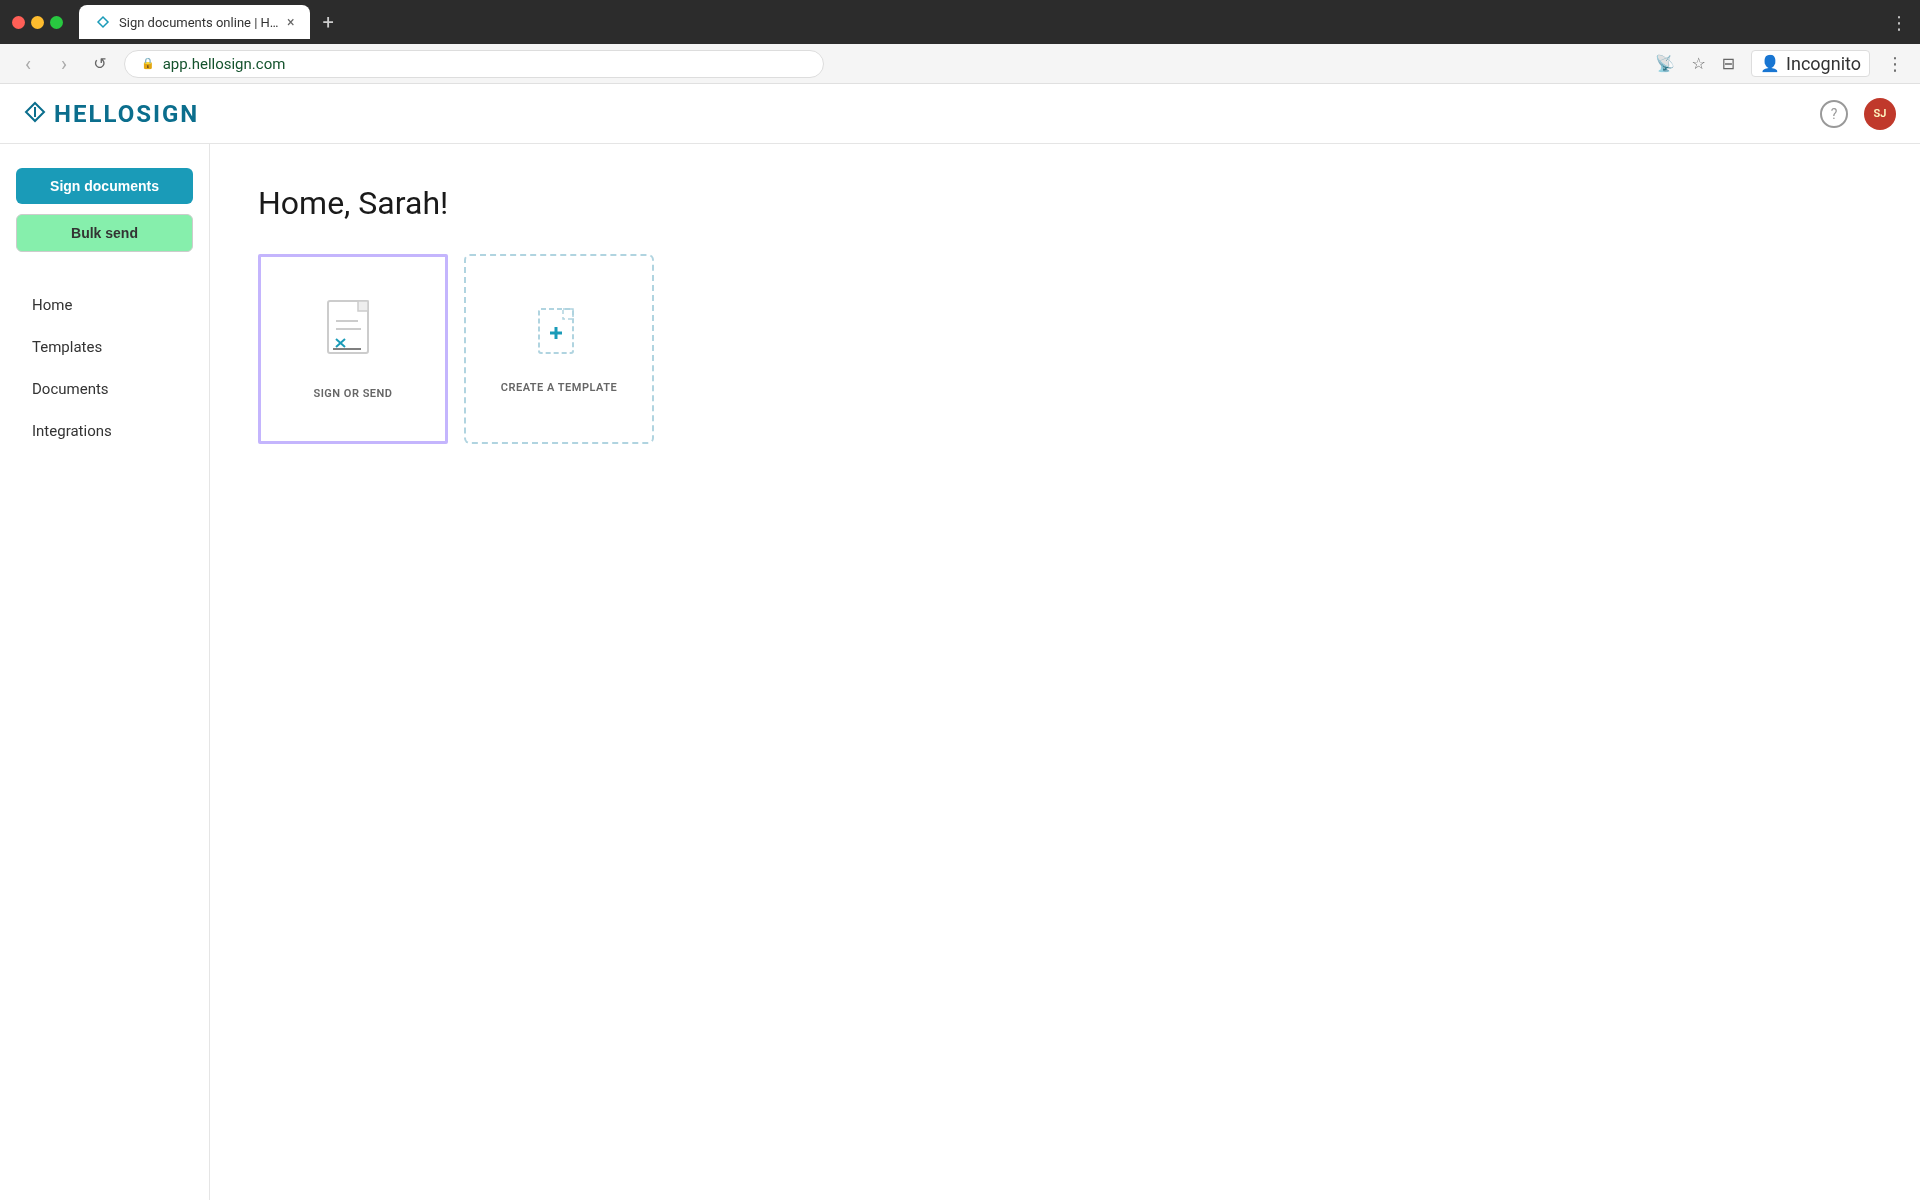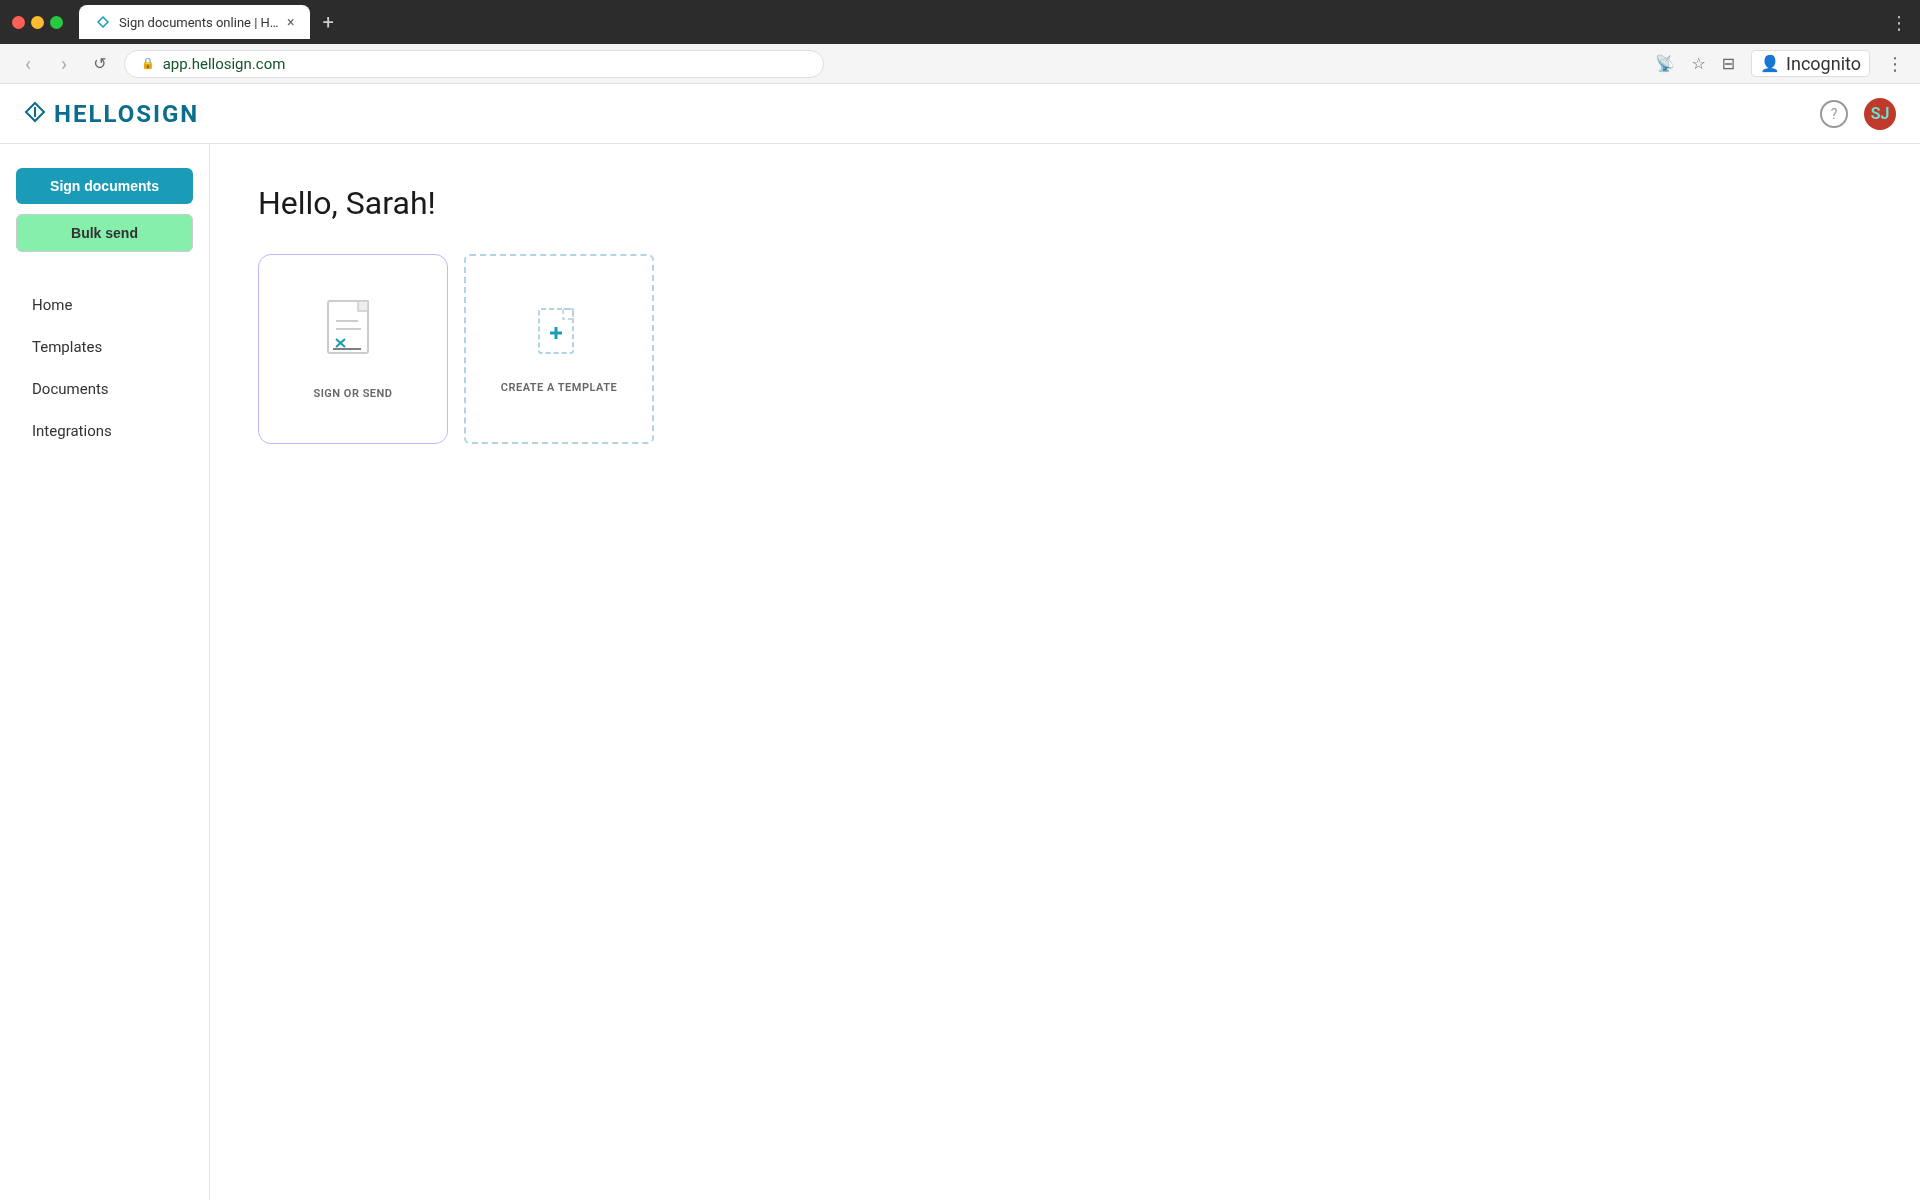--- a/index.html
+++ b/index.html
@@ -211,22 +211,22 @@
     }
 
     .avatar {
       width: 32px;
       height: 32px;
       border-radius: 50%;
       background: #c0392b;
       display: flex;
       align-items: center;
       justify-content: center;
-      color: #5eead4;
-      font-size: 16px;
+      color: #fef9c3;
+      font-size: 11px;
       font-weight: 600;
       cursor: pointer;
     }
 
     
     .main-layout {
       display: flex;
       flex: 1;
     }
 
@@ -308,22 +308,22 @@
     }
 
     .cards-grid {
       display: flex;
       gap: 16px;
     }
 
     .card {
       width: 190px;
       height: 190px;
-      border: 1px solid #c4b5fd;
-      border-radius: 13px;
+      border: 3px solid #c4b5fd;
+      border-radius: 2px;
       display: flex;
       flex-direction: column;
       align-items: center;
       justify-content: center;
       cursor: pointer;
       background: #fff;
       gap: 16px;
       transition: box-shadow 0.2s;
     }
 
@@ -419,21 +419,21 @@
       <nav class="sidebar-nav">
         <a class="nav-item">Home</a>
         <a class="nav-item">Templates</a>
         <a class="nav-item">Documents</a>
         <a class="nav-item">Integrations</a>
       </nav>
 
     </div>
 
     <div class="main-content">
-      <h1 class="page-title">Hello, Sarah!</h1>
+      <h1 class="page-title">Home, Sarah!</h1>
 
       <div class="cards-grid">
 
         <div class="card">
           <div class="doc-icon">
             <svg width="60" height="72" viewBox="0 0 60 72">
 
               <rect x="5" y="2" width="40" height="52" rx="2" fill="none" stroke="#ccc" stroke-width="2"></rect>
 
               <polyline points="35,2 45,2 45,12 35,12 35,2" fill="#eee" stroke="#ccc" stroke-width="1.5"></polyline>

